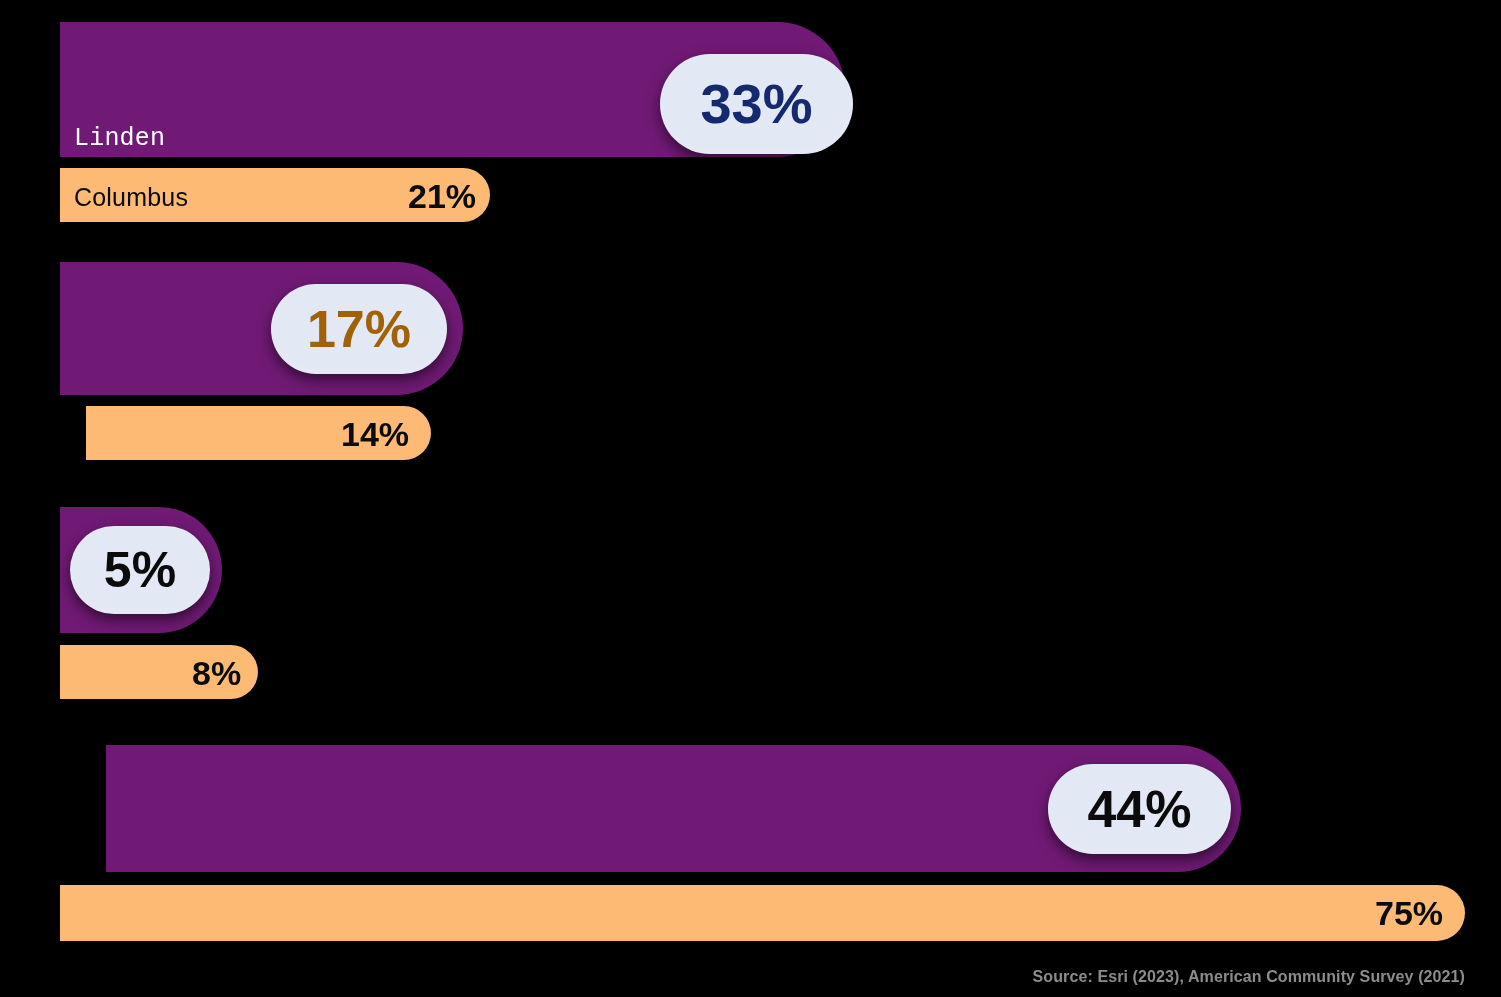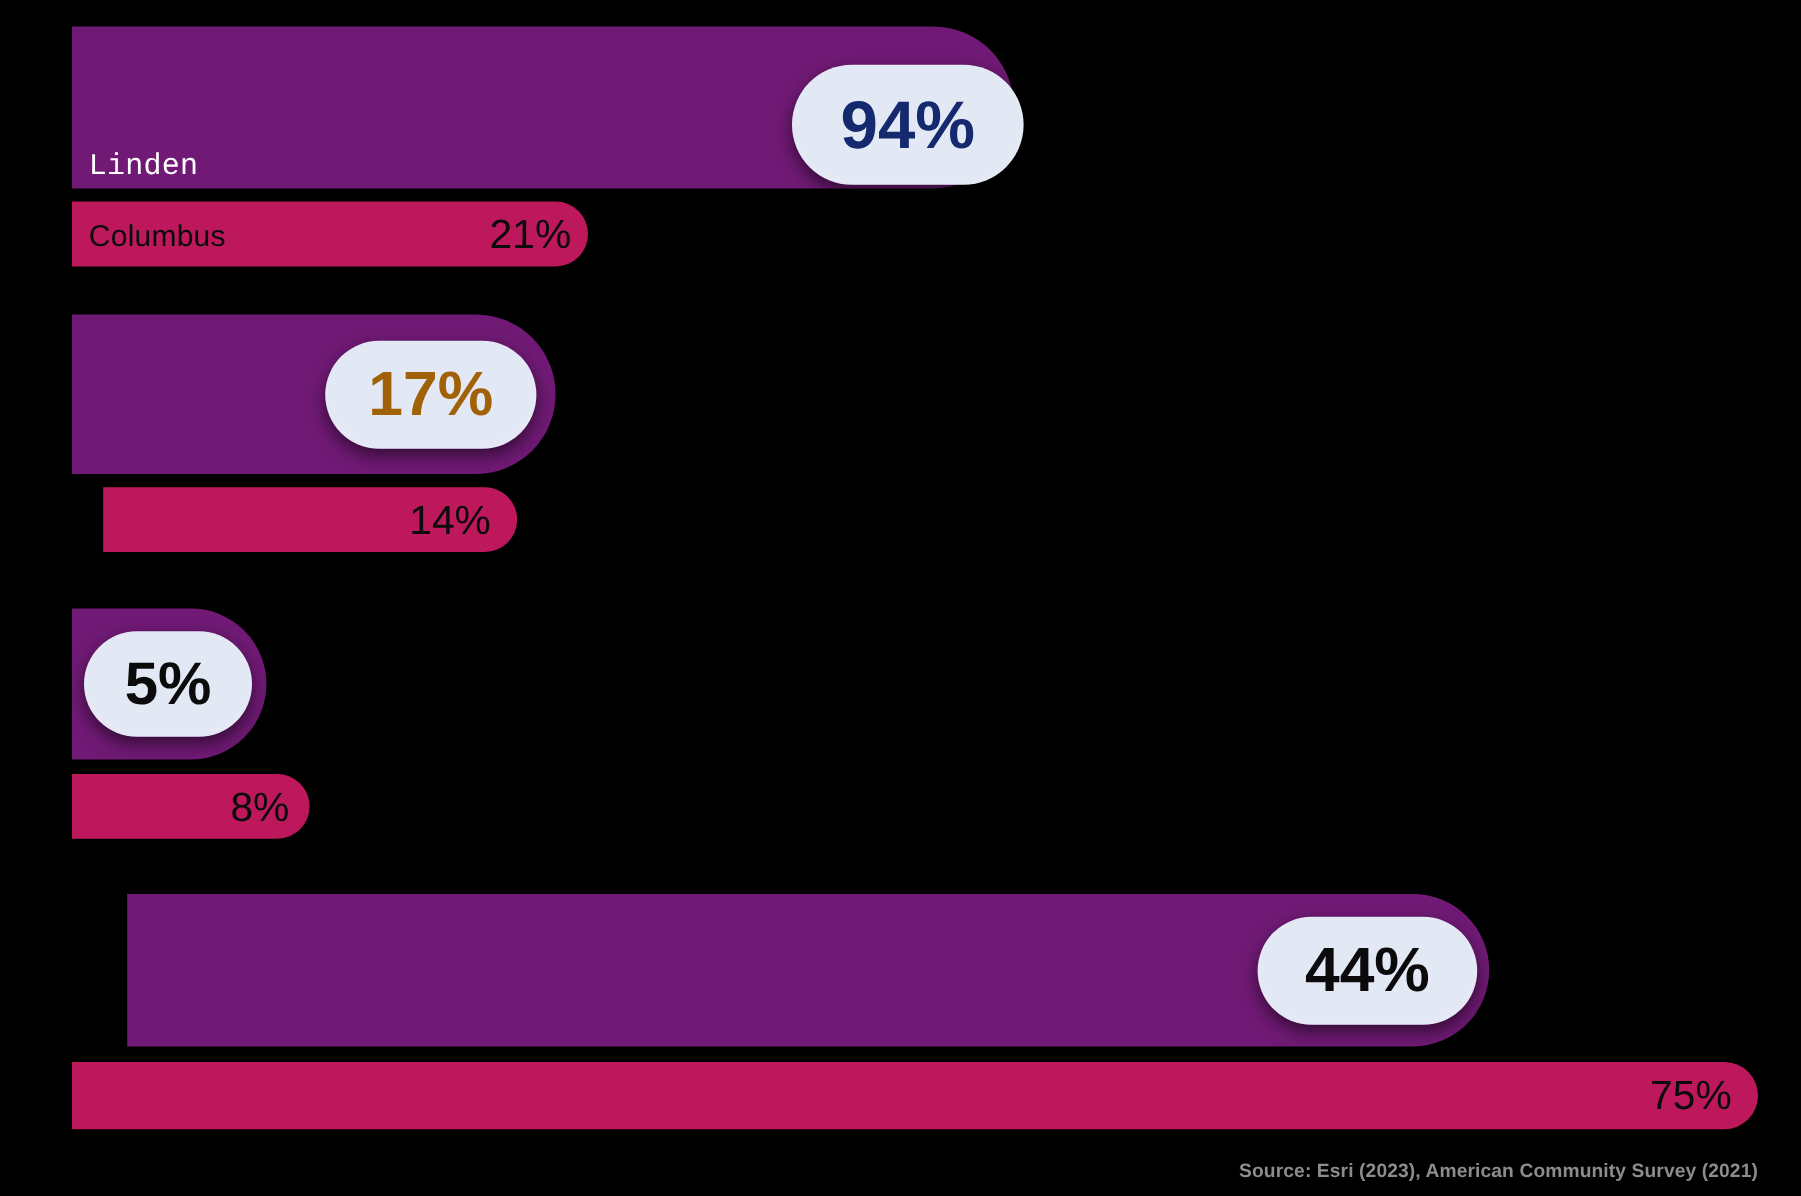--- a/index.html
+++ b/index.html
@@ -38,21 +38,21 @@
     display: flex;
     align-items: center;
   }
   .bar.primary {
     background: #701a75;
     border-top-right-radius: 70px;
     border-bottom-right-radius: 70px;
     font-family: Liberation Mono, monospace;
   }
   .bar.secondary {
-    background: #be185d;
+    background: #fdba74;
     border-top-right-radius: 30px;
     border-bottom-right-radius: 30px;
   }
   
   .series-label {
     position: absolute;
     left: 14px;
     bottom: 6px;
     font-size: 25px;
     letter-spacing: 0.2px;
@@ -76,21 +76,21 @@
   .callout-text {
     font-weight: bold;
     line-height: 1;
     white-space: nowrap;
   }
   
   .inline-value {
     position: absolute;
     color: #0B0B0B;
     font-size: 34px;
-    font-weight: normal;
+    font-weight: bold;
     line-height: 1;
     white-space: nowrap;
   }
 
   #source-note {
     position: absolute;
     right: 36px;
     bottom: 11px;
     color: #8C8C8C;
     font-size: 16px;
@@ -104,21 +104,21 @@
 
 <div id="chart-root">
 
   <div class="bar-group" style="top:0px;">
 
     <div class="bar-row" style="top:22px; height:135px; width:1441px;">
       <div class="bar primary" style="width:785px;">
         <span class="series-label on-primary">Linden</span>
       </div>
       <div class="callout" style="left:600px; top:32px; width:193px; height:100px;">
-        <span class="callout-text" style="font-size:56px; color:#152A6E;">94%</span>
+        <span class="callout-text" style="font-size:56px; color:#152A6E;">33%</span>
       </div>
     </div>
 
     <div class="bar-row" style="top:168px; height:54px; width:1441px;">
       <div class="bar secondary" style="width:430px;">
         <span class="series-label on-secondary" style="bottom:12px; font-size:25px;">Columbus</span>
       </div>
       <span class="inline-value" style="left:348px; top:11px;">21%</span>
     </div>
   </div>

